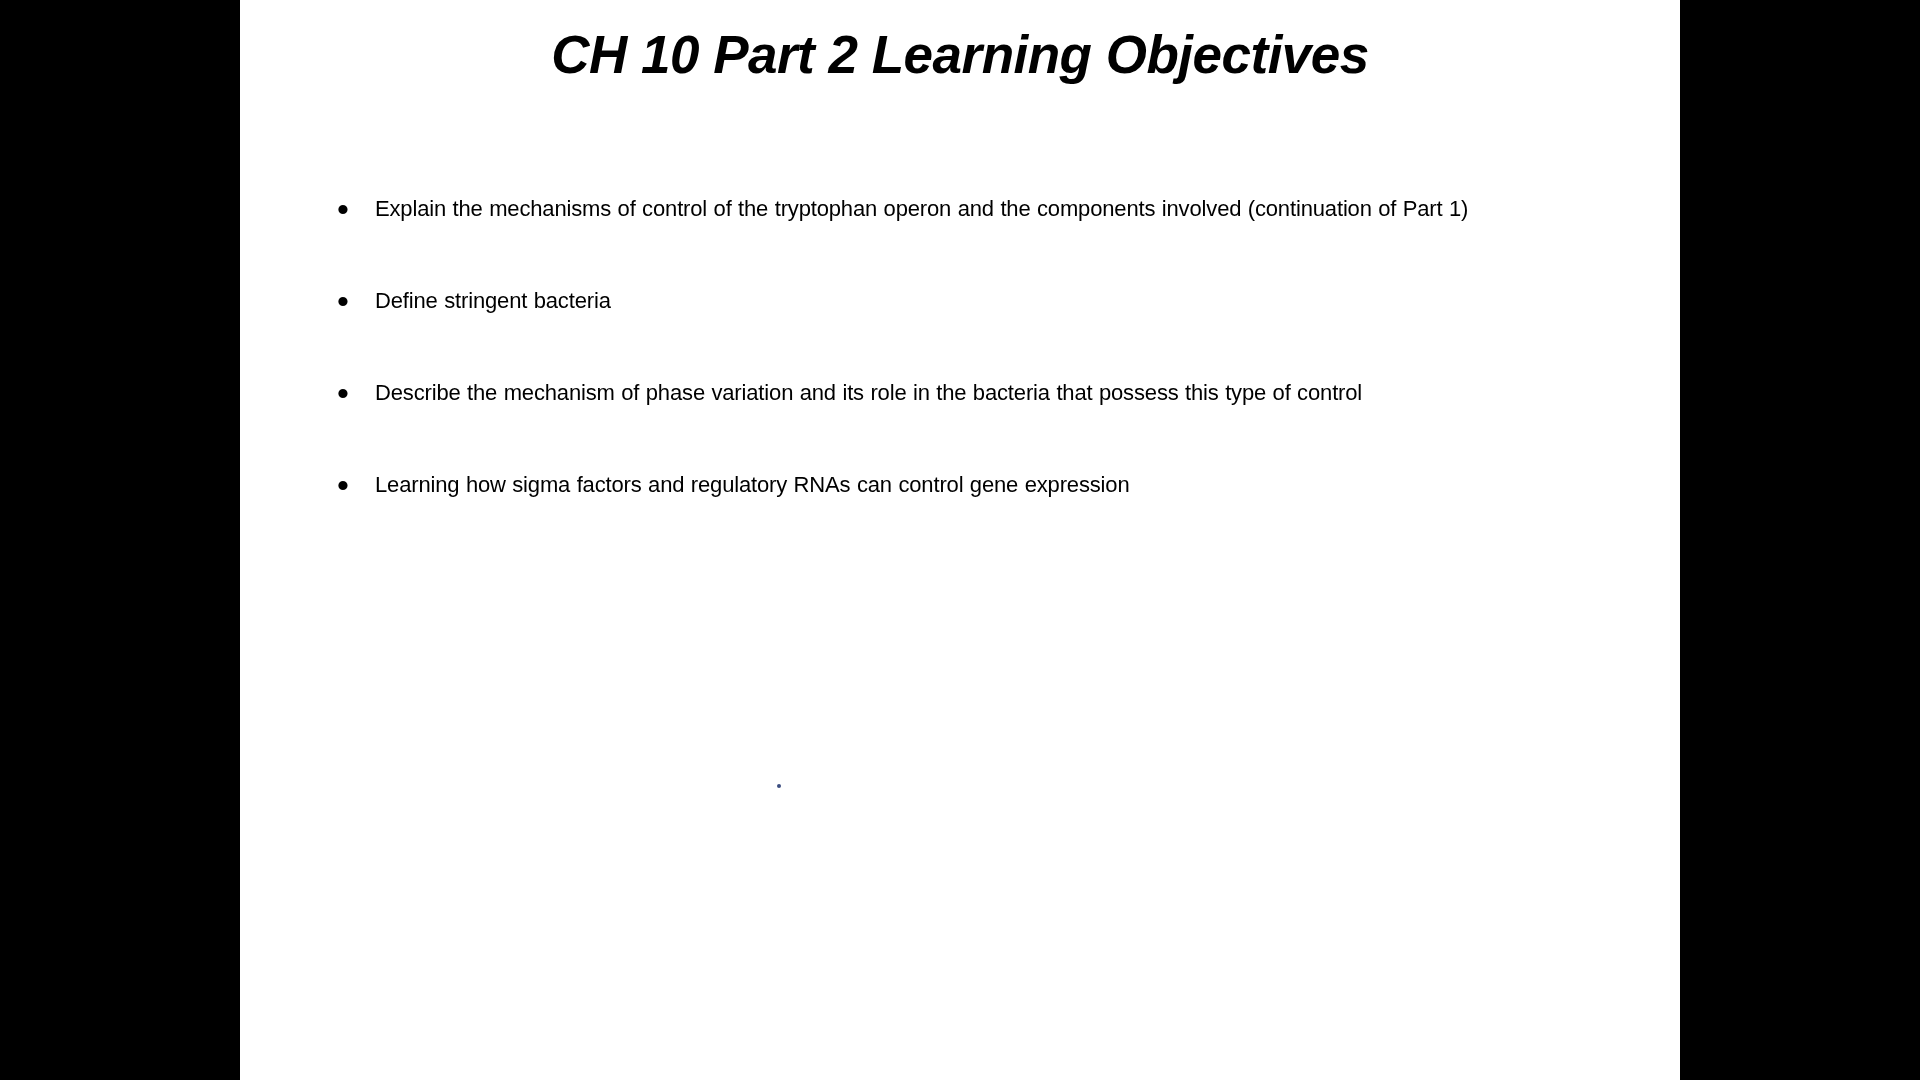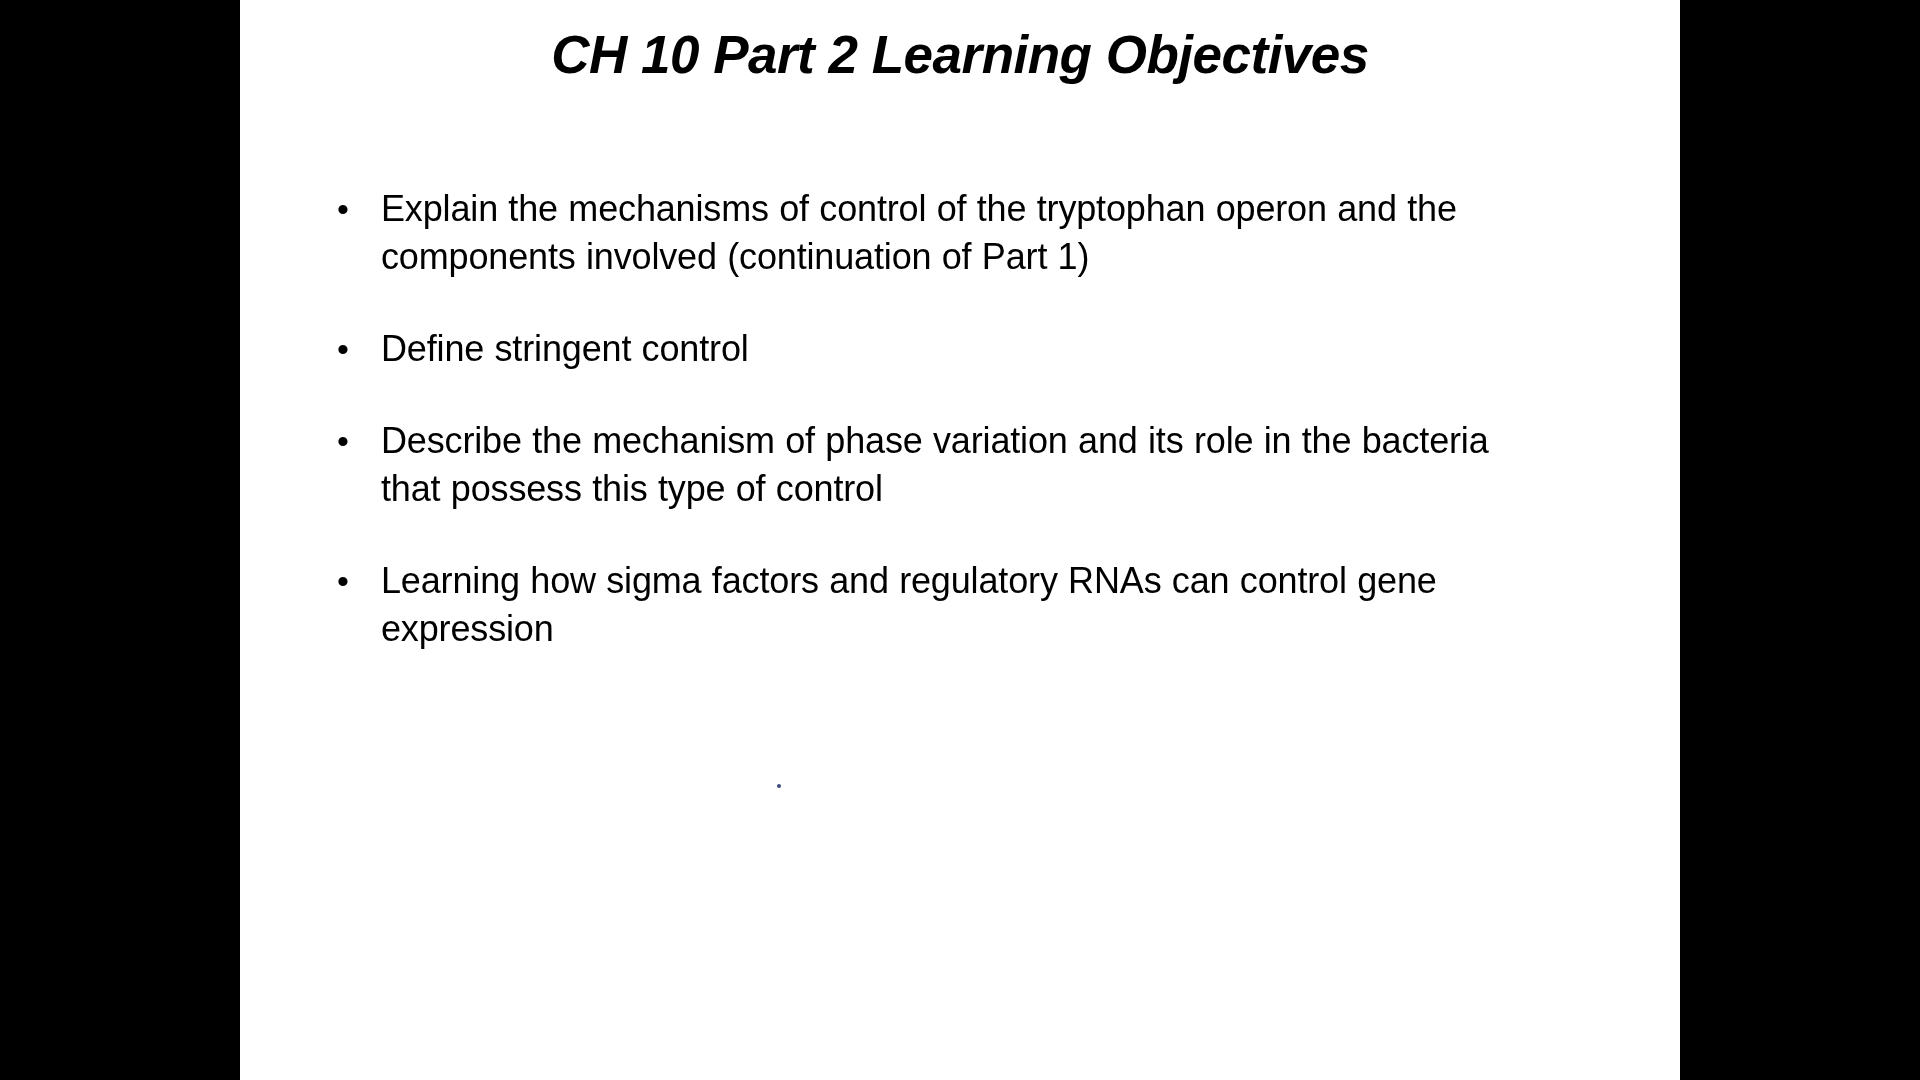--- a/index.html
+++ b/index.html
@@ -76,26 +76,25 @@
     line-height: 48px;
     color: #000000;
     text-align: left;
     padding-left: 4px;
     box-sizing: border-box;
   }
 
   .bullet-text {
     flex: 1 1 auto;
     font-family: "Liberation Sans", "DejaVu Sans", sans-serif;
-    font-size: 36px;
+    font-size: 22px;
     line-height: 48px;
     color: #000000;
     letter-spacing: -0.15px;
     word-spacing: 0.5px;
-    margin-left: 6px;
   }
 
   
   #stray-mark {
     position: absolute;
     left: 537px;
     top: 784px;
     width: 4px;
     height: 4px;
     background: #3b4d80;
@@ -116,21 +115,21 @@
 
     <div id="body-block">
 
       <div class="bullet-row">
         <span class="bullet-glyph">•</span>
         <span class="bullet-text">Explain the mechanisms of control of the tryptophan operon and the components involved (continuation of Part 1)</span>
       </div>
 
       <div class="bullet-row">
         <span class="bullet-glyph">•</span>
-        <span class="bullet-text">Define stringent control</span>
+        <span class="bullet-text">Define stringent bacteria</span>
       </div>
 
       <div class="bullet-row">
         <span class="bullet-glyph">•</span>
         <span class="bullet-text">Describe the mechanism of phase variation and its role in the bacteria that possess this type of control</span>
       </div>
 
       <div class="bullet-row">
         <span class="bullet-glyph">•</span>
         <span class="bullet-text">Learning how sigma factors and regulatory RNAs can control gene expression</span>

